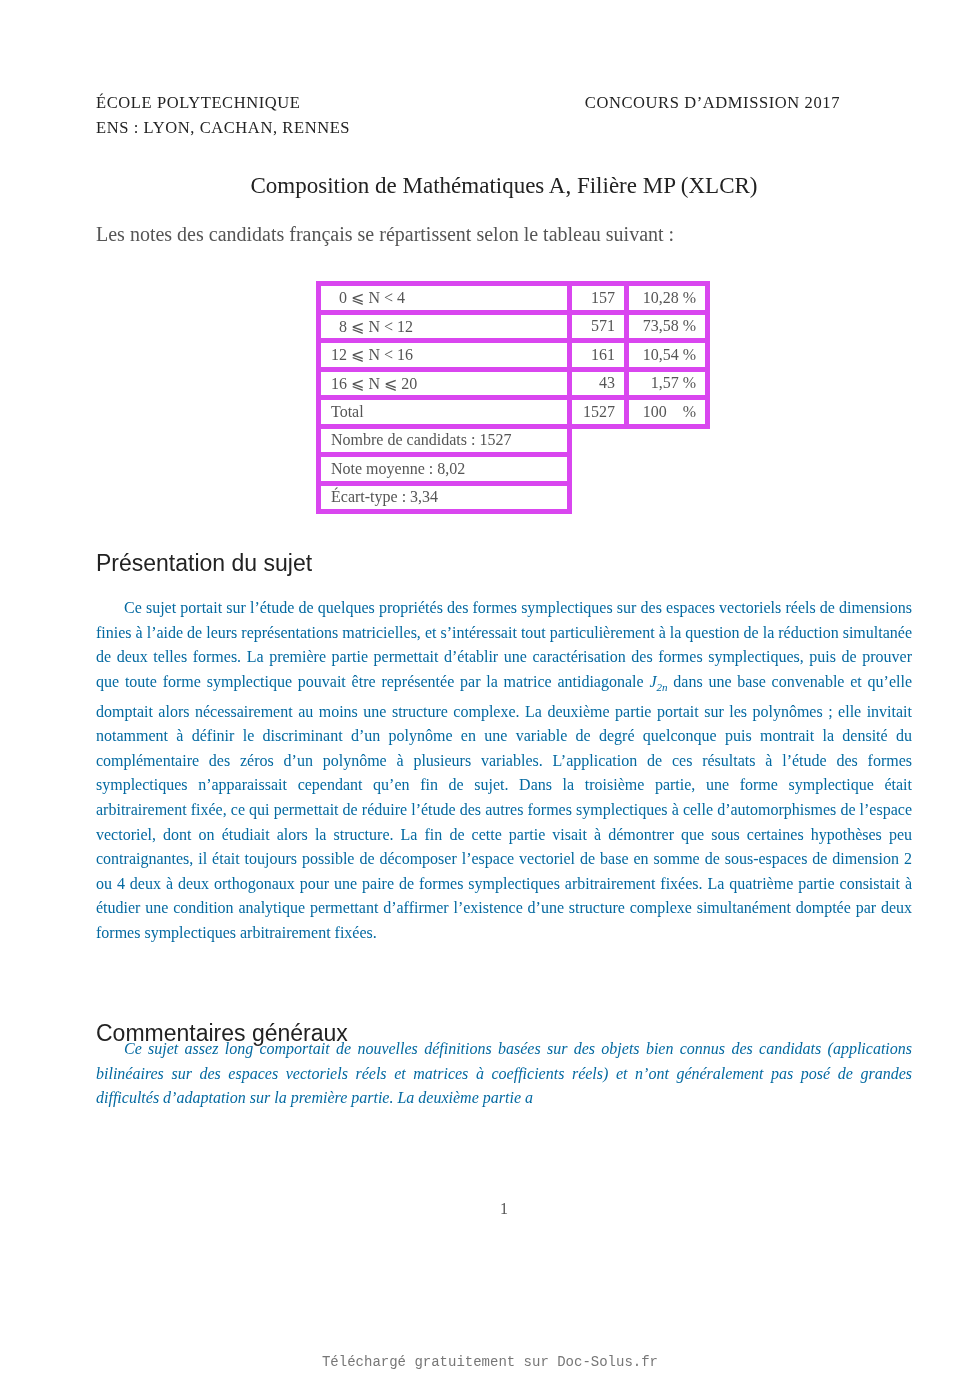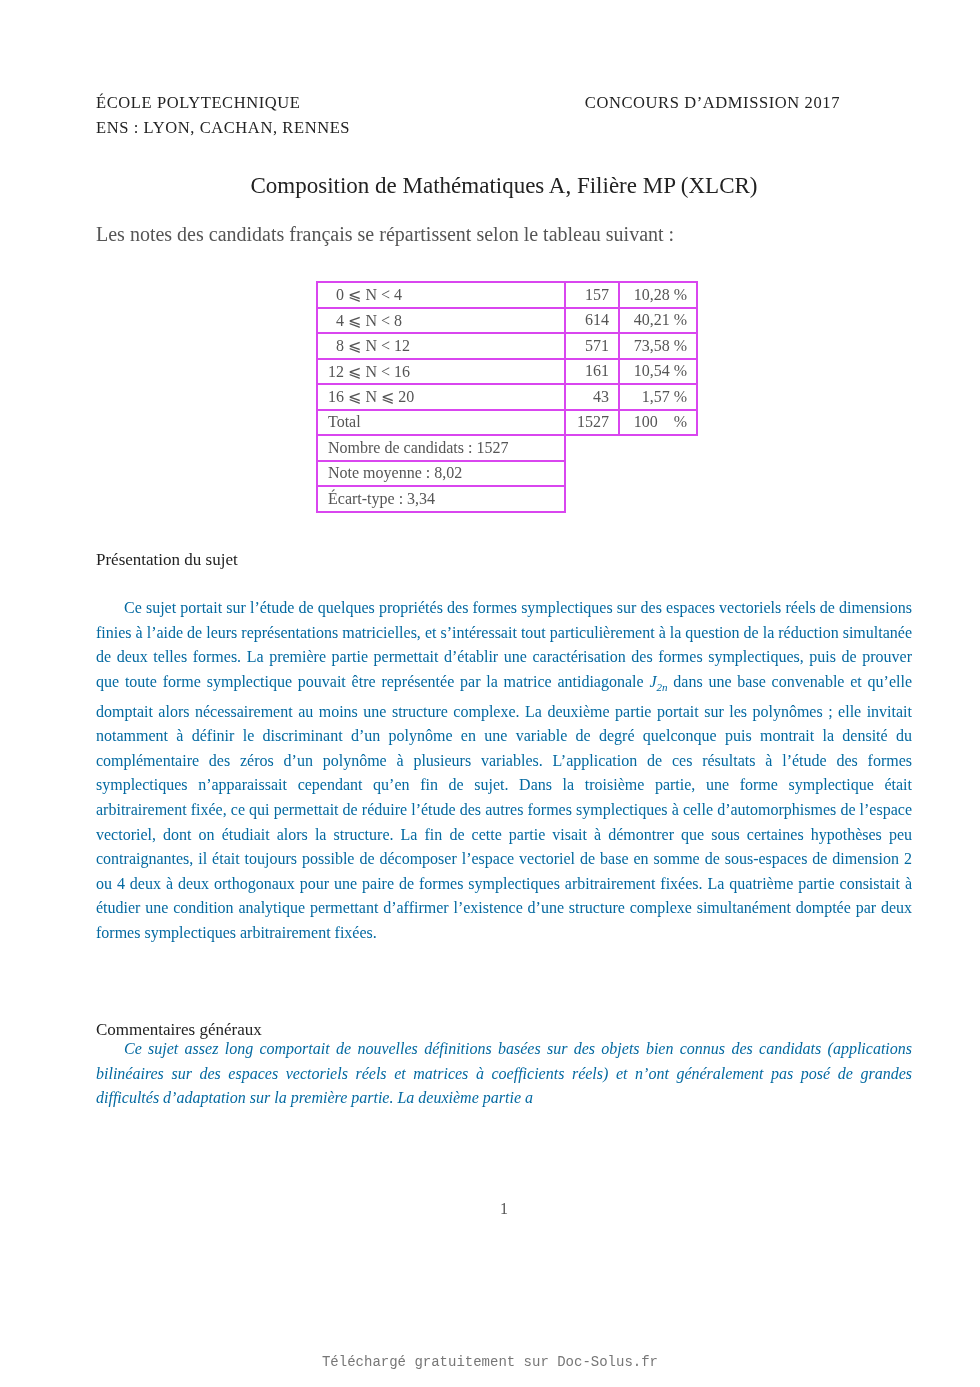--- a/index.html
+++ b/index.html
@@ -10,27 +10,27 @@
       font-family: "Liberation Serif", serif; }
     .hdr-l1 { left: 96px; top: 93px; }
     .hdr-l2 { left: 96px; top: 118px; }
     .hdr-r { right: 68px; top: 93px; }
     .title { position: absolute; left: 0; width: 915px; text-align: center; top: 173px;
       font-size: 23px; font-family: "Liberation Serif", serif; color: #222; padding-left: 93px; box-sizing: border-box; }
     .intro { position: absolute; left: 96px; top: 223px; font-size: 20px; color: #555;
       font-family: "Liberation Serif", serif; }
     table.grades { position: absolute; left: 316px; top: 281px; border-collapse: collapse;
       font-family: "Liberation Serif", serif; font-size: 16px; color: #555; }
-    table.grades td { border: 2px solid #d946ef; height: 23.5px; padding: 0 10px; white-space: nowrap; }
+    table.grades td { border: 5px solid #d946ef; height: 23.5px; padding: 0 10px; white-space: nowrap; }
     table.grades td.c1 { width: 218px; }
     table.grades td.c2 { width: 34px; text-align: right; padding: 0 9px; }
     table.grades td.c3 { width: 58px; text-align: right; padding: 0 9px; }
     table.grades td.empty { border: none; }
-    h2 { position: absolute; left: 96px; margin: 0; font-weight: normal; font-size: 17px;
-      font-family: Liberation Serif, serif; color: #222; }
+    h2 { position: absolute; left: 96px; margin: 0; font-weight: normal; font-size: 23px;
+      font-family: Liberation Sans, sans-serif; color: #222; }
     .h2-a { top: 550px; }
     .h2-b { top: 1020px; }
     .para { position: absolute; left: 96px; width: 816px; margin: 0; font-size: 16px;
       line-height: 24.6px; text-align: justify; text-indent: 28px; color: #0369a1;
       font-family: "Liberation Serif", serif; }
     .para-a { top: 596px; }
     .para-b { top: 1037px; font-style: italic; }
     .pnum { position: absolute; left: 0; width: 1008px; top: 1200px; text-align: center;
       font-size: 16px; color: #555; font-family: "Liberation Serif", serif; }
     .footer { position: absolute; left: 0; width: 980px; top: 1354px; text-align: center;
@@ -49,25 +49,20 @@
   <div class="title">Composition de Mathématiques A, Filière MP (XLCR)</div>
 
   <div class="intro">Les notes des candidats français se répartissent selon le tableau suivant :</div>
 
   <table class="grades">
     <tbody>
       <tr>
         <td class="c1" style="padding-left:18px">0 ⩽ N &lt;  4</td>
         <td class="c2">157</td>
         <td class="c3">10,28 %</td>
-      </tr>
-      <tr>
-        <td class="c1" style="padding-left:18px">4 ⩽ N &lt;  8</td>
-        <td class="c2">614</td>
-        <td class="c3">40,21 %</td>
       </tr>
       <tr>
         <td class="c1" style="padding-left:18px">8 ⩽ N &lt; 12</td>
         <td class="c2">571</td>
         <td class="c3">73,58 %</td>
       </tr>
       <tr>
         <td class="c1">12 ⩽ N &lt; 16</td>
         <td class="c2">161</td>
         <td class="c3">10,54 %</td>

